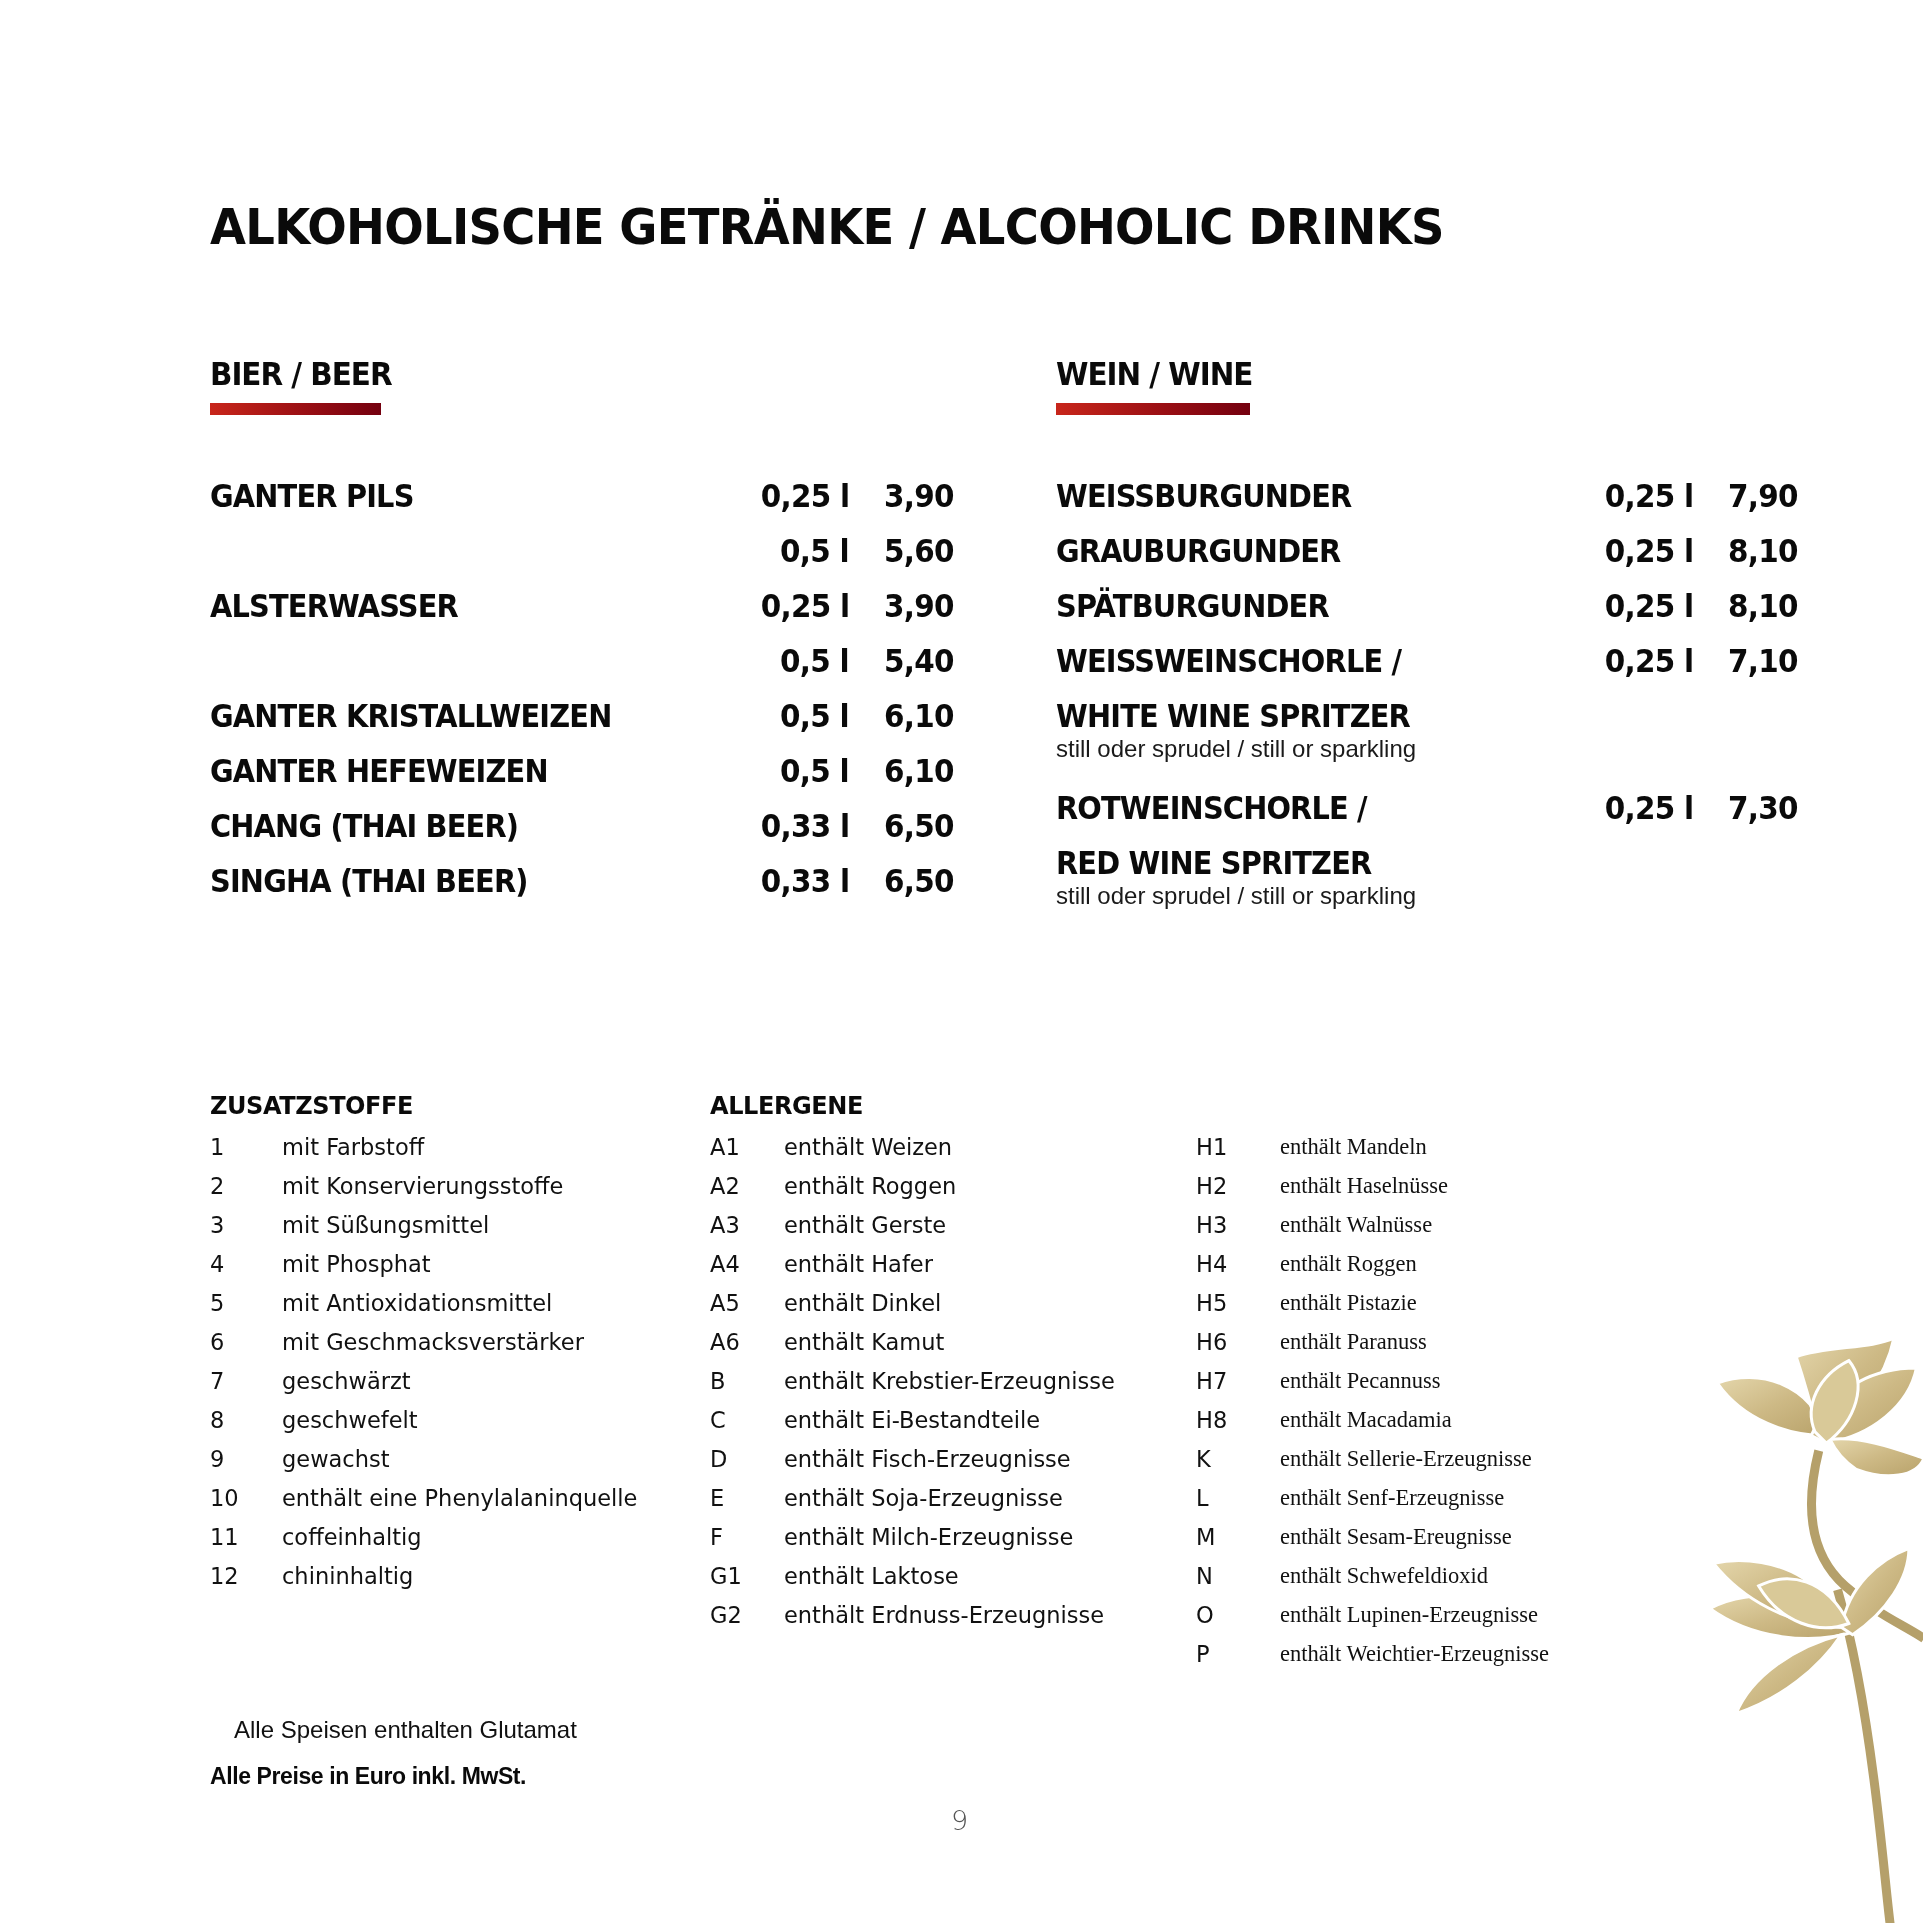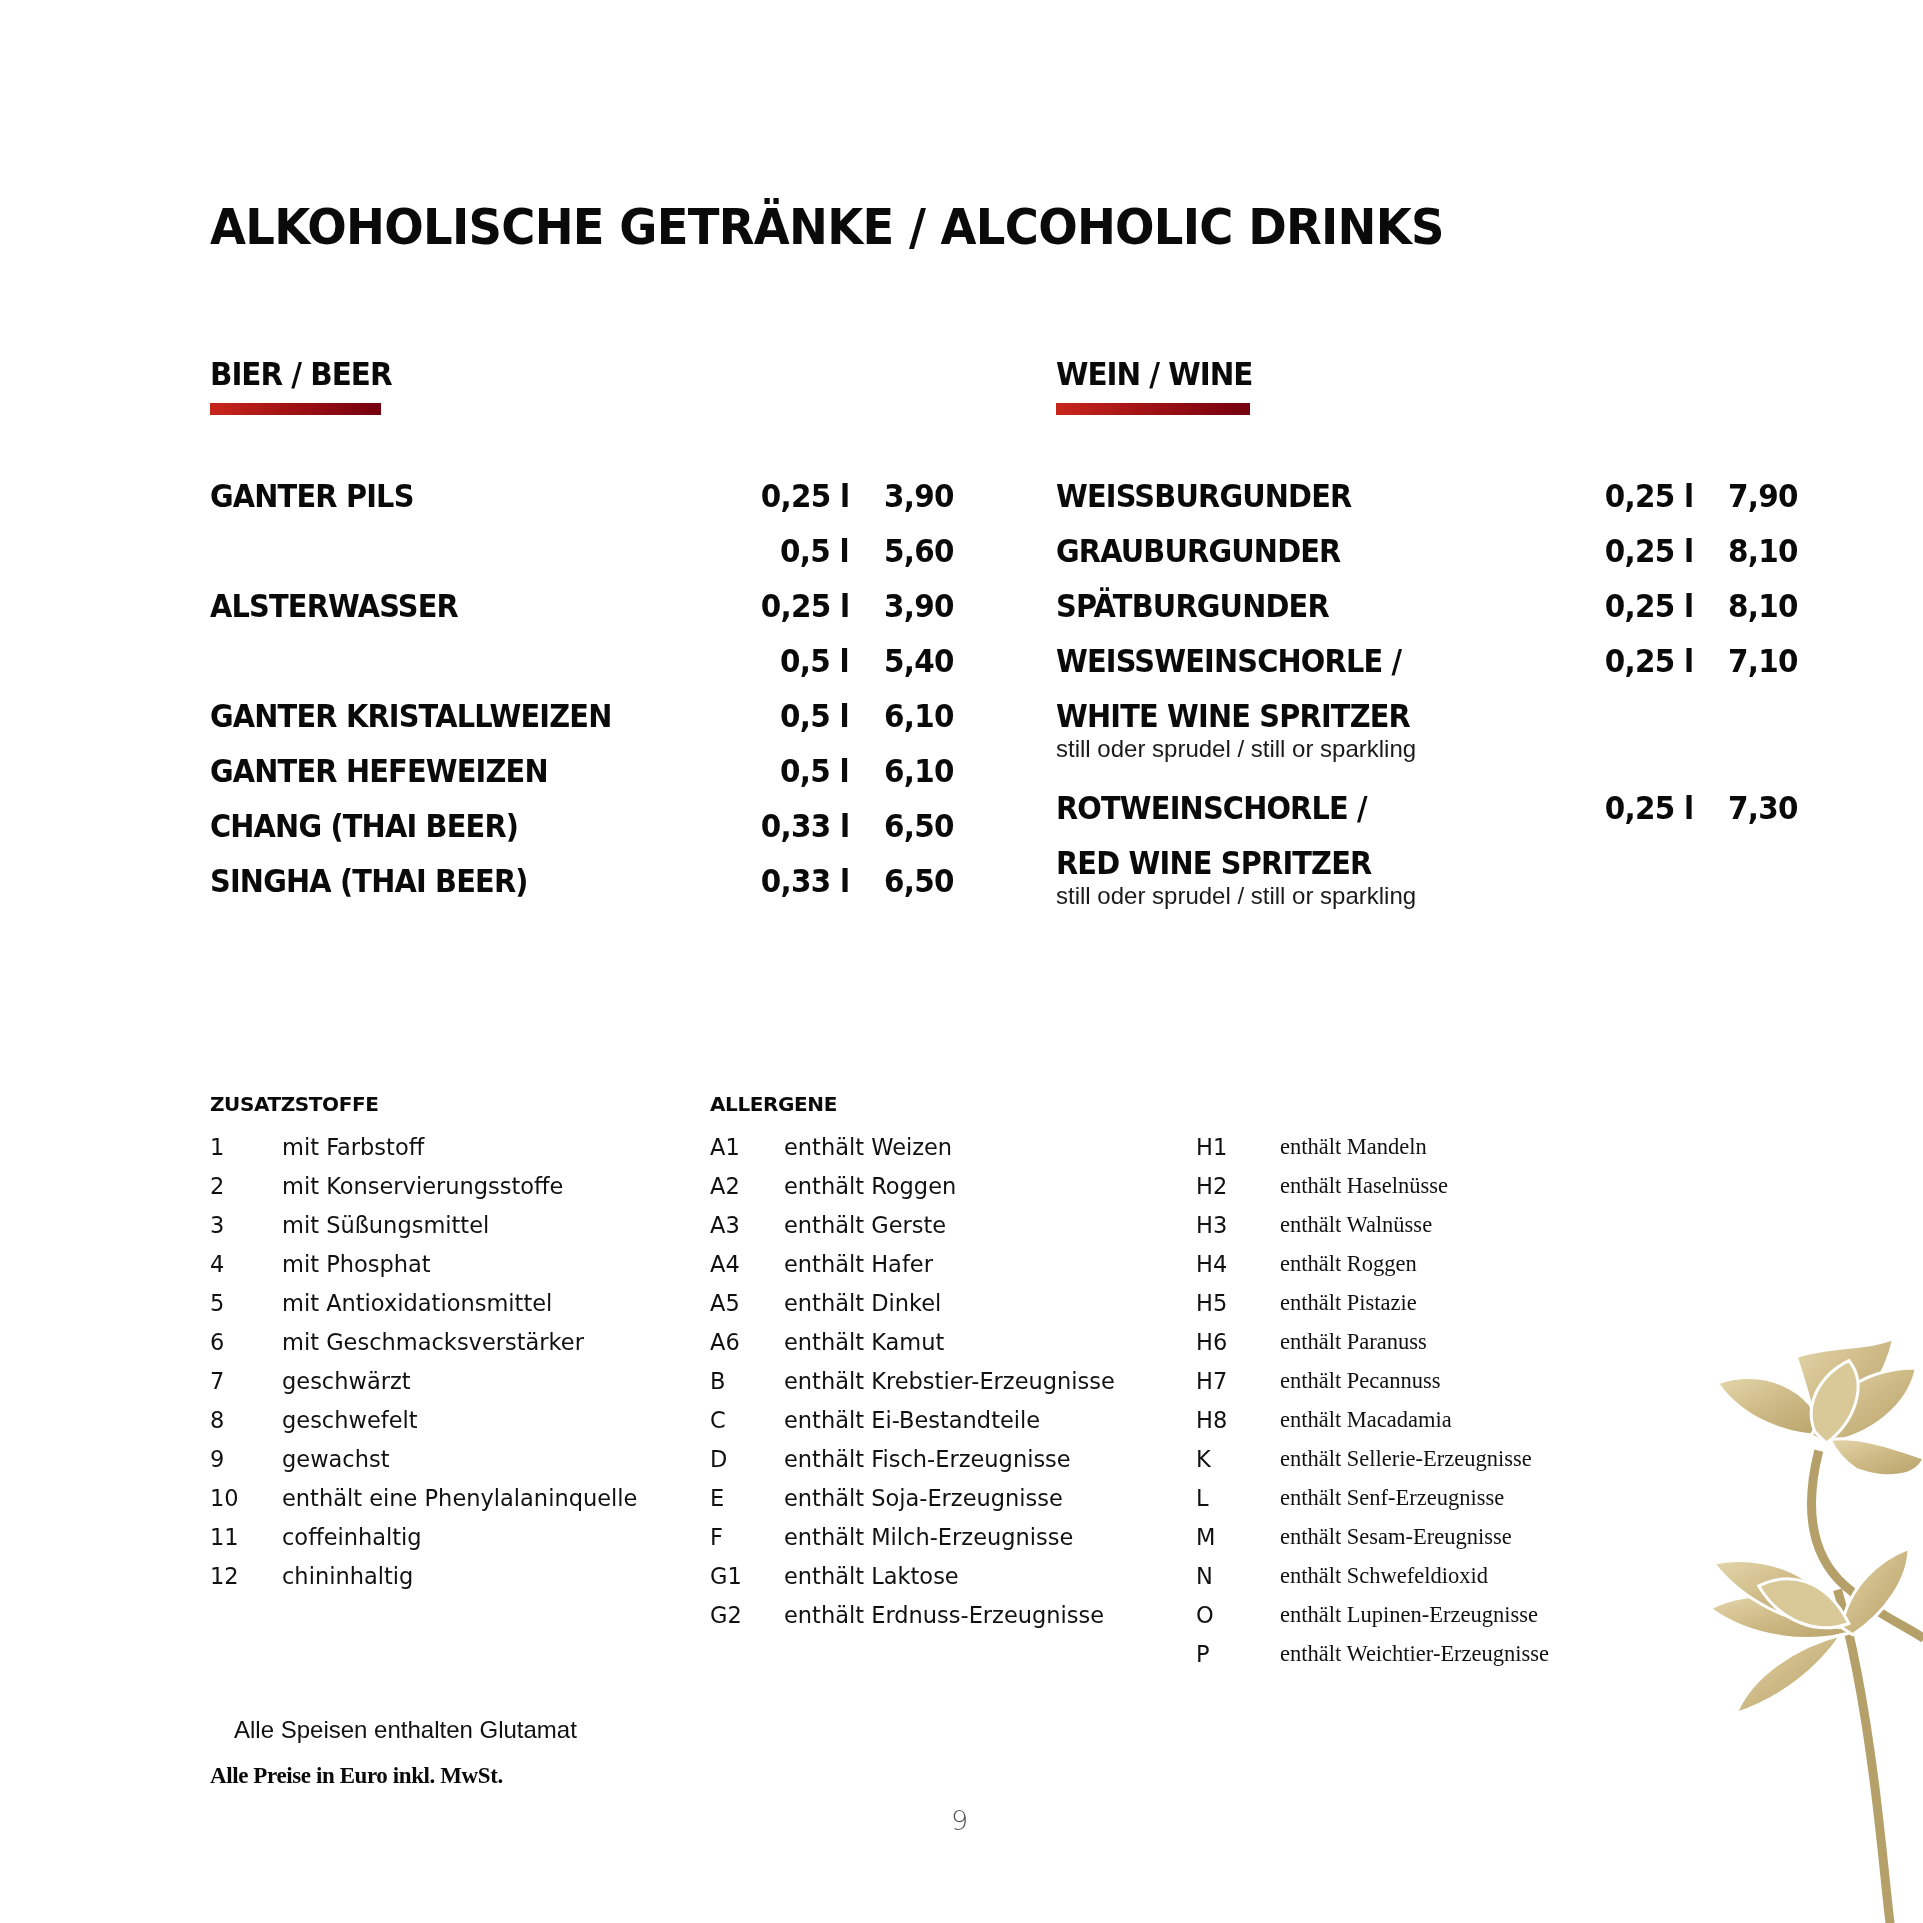--- a/index.html
+++ b/index.html
@@ -17,35 +17,35 @@
   .wine .sec-bar { width: 194px; }
 
   .items { position: absolute; top: 99px; left: 0; right: 0; margin-top: 23px; }
   .row { position: relative; height: 55px; }
   .row .name { position: absolute; left: 0; top: 0; font-family: "DejaVu Sans", sans-serif; font-weight: 700; font-size: 32px; letter-spacing: -0.9px; line-height: 42px; white-space: nowrap; transform: scaleX(0.9); transform-origin: left; }
   .row .vol { position: absolute; right: 105px; top: 0; font-family: "DejaVu Sans", sans-serif; font-weight: 700; font-size: 32px; letter-spacing: -0.8px; line-height: 42px; white-space: nowrap; text-align: right; transform: scaleX(0.92); transform-origin: right; }
   .row .price { position: absolute; right: 0; top: 0; font-family: "DejaVu Sans", sans-serif; font-weight: 700; font-size: 32px; letter-spacing: -0.8px; line-height: 42px; white-space: nowrap; text-align: right; transform: scaleX(0.92); transform-origin: right; }
   .row .desc { position: absolute; left: 0; top: 39px; font-family: "Liberation Sans", sans-serif; font-size: 24px; line-height: 30px; color: #1a1a1a; white-space: nowrap; }
   .row.with-desc { height: 92px; }
 
-  .legend-head { position: absolute; top: 1092px; font-family: "DejaVu Sans", sans-serif; font-weight: 700; font-size: 20px; letter-spacing: -0.4px; white-space: nowrap; }
+  .legend-head { position: absolute; top: 1092px; font-family: "DejaVu Sans", sans-serif; font-weight: 700; font-size: 24px; letter-spacing: -0.4px; white-space: nowrap; }
   .list { position: absolute; top: 1131px; }
   .li { position: relative; height: 39px; font-family: "DejaVu Sans", sans-serif; font-size: 22.5px; line-height: 32px; white-space: nowrap; color: #111; }
   .li .code { position: absolute; left: 0; top: 0; }
   .li .label { position: absolute; top: 0; margin-left: 34px; }
 
   .col1 { left: 210px; }
   .col1 .li .label { left: 38px; }
   .col2 { left: 710px; }
   .col2 .li .label { left: 40px; }
   .col3 { left: 1196px; }
   .col3 .li .label { left: 50px; font-family: Liberation Serif, serif; }
 
   .note { position: absolute; left: 210px; top: 1716px; font-family: "Liberation Sans", sans-serif; font-size: 24px; color: #111; white-space: nowrap; margin-left: 24px; }
-  .note-bold { position: absolute; left: 210px; top: 1763px; font-family: Liberation Serif, serif; font-weight: 700; font-size: 23px; letter-spacing: -0.4px; color: #0a0a0a; white-space: nowrap; }
+  .note-bold { position: absolute; left: 210px; top: 1763px; font-family: Liberation Sans, sans-serif; font-weight: 700; font-size: 23px; letter-spacing: -0.4px; color: #0a0a0a; white-space: nowrap; }
   .page-num { position: absolute; left: 951px; top: 1805px; font-family: "DejaVu Sans", sans-serif; font-weight: 300; font-size: 27px; color: #555; }
 
   .deco { position: absolute; left: 1706px; top: 1338px; width: 218px; height: 586px; }
 </style>
 </head>
 <body>
 
 <h1 class="title">ALKOHOLISCHE GETRÄNKE / ALCOHOLIC DRINKS</h1>
 
 <div class="section beer">

